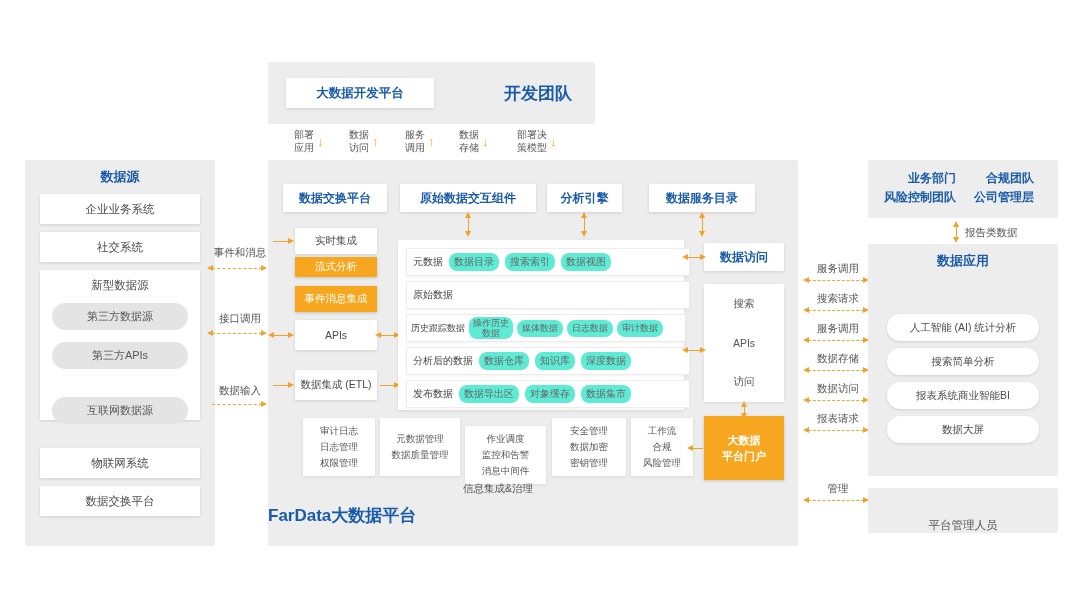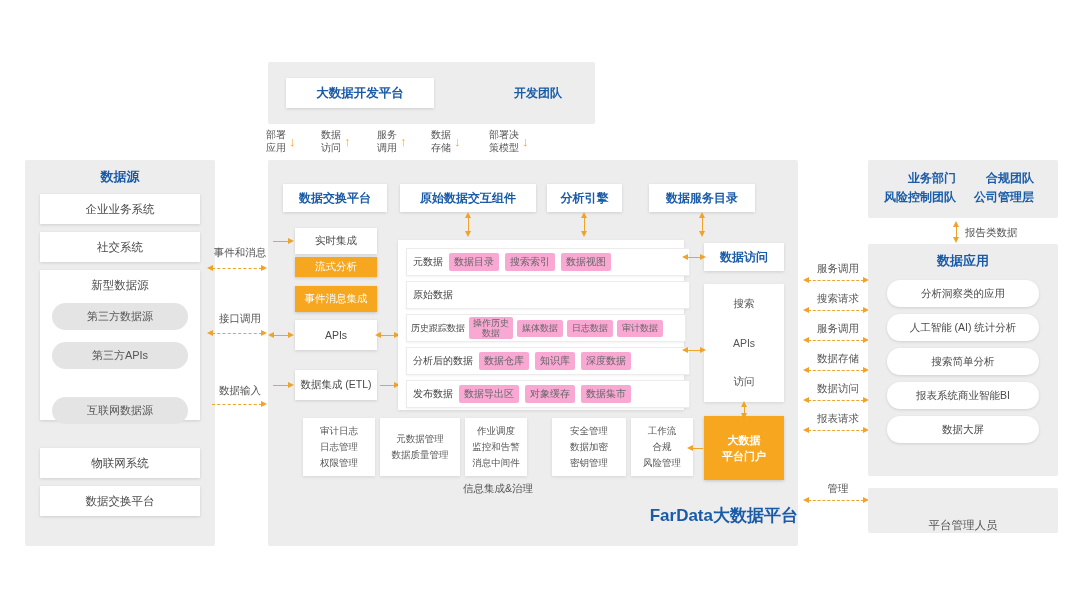--- a/index.html
+++ b/index.html
@@ -13,32 +13,32 @@
   .bl{color:#1a5ba8;font-weight:bold;}
   .hsz{font-size:12px;font-family:Liberation Mono, monospace;}
   .exsz{font-size:10.5px;}
   .ptitle{position:absolute;left:0;top:8px;width:100%;text-align:center;font-size:13px;}
   .pill{position:absolute;background:#e4e4e4;border-radius:14px;display:flex;align-items:center;
         justify-content:center;font-size:11px;color:#555;}
   .mpanel{position:absolute;background:#fff;box-shadow:0 1px 3px rgba(0,0,0,.1);}
   .drow{position:absolute;background:#fff;border:1px solid #ececec;box-shadow:0 1px 2px rgba(0,0,0,.05);
         display:flex;align-items:center;padding:0 6px;gap:6px;font-size:10px;color:#555;}
   .drow .rlabel{color:#444;white-space:nowrap;}
-  .chip{background:#f9a8d4;color:#666;padding:2px 5px;white-space:nowrap;border-radius:2px;}
+  .chip{background:#5eead4;color:#666;padding:2px 5px;white-space:nowrap;border-radius:8px;}
   .drow.tight{gap:4px;font-size:9px;padding:0 4px;}
   .chip.wrap{white-space:normal;width:40px;text-align:center;line-height:1.15;padding:1px 2px;}
   .gov{position:absolute;background:#fff;box-shadow:0 1px 3px rgba(0,0,0,.1);display:flex;
        flex-direction:column;align-items:center;justify-content:center;font-size:9.5px;
        line-height:1.7;color:#555;text-align:center;}
   .acc{font-size:10.5px;color:#555;}
   .appbox{position:absolute;left:19px;width:152px;height:27px;background:#fff;border-radius:13px;
           box-shadow:0 1px 3px rgba(0,0,0,.12);display:flex;align-items:center;justify-content:center;
           font-size:10.5px;color:#4a4a4a;}
   .tflow{position:absolute;display:flex;align-items:center;gap:3px;}
-  .tflow .tl{font-size:10px;color:#555;line-height:1.25;text-align:right;}
+  .tflow .tl{font-size:10px;color:#555;line-height:1.25;text-align:right;margin-left:28px;}
   .fa{color:#f6a71f;font-size:13px;font-weight:bold;}
   .clabel{position:absolute;font-size:10.5px;color:#555;text-align:center;white-space:nowrap;}
   .csz{font-size:12px;line-height:19px;text-align:right;}
   .harrow{position:absolute;height:0;border-top:1px dashed #f0a32a;}
   .harrow.solid{border-top-style:solid;}
   .harrow::before{content:"";position:absolute;left:-5px;top:-4px;border-top:3.5px solid transparent;
                   border-bottom:3.5px solid transparent;border-right:6px solid #f0a32a;}
   .harrow::after{content:"";position:absolute;right:-5px;top:-4px;border-top:3.5px solid transparent;
                  border-bottom:3.5px solid transparent;border-left:6px solid #f0a32a;}
   .harrow.h-r::before{display:none;}
@@ -50,21 +50,21 @@
   .varrow::after{content:"";position:absolute;bottom:-5px;left:-4px;border-left:3.5px solid transparent;
                  border-right:3.5px solid transparent;border-top:6px solid #f0a32a;}
 </style>
 </head>
 <body>
 
 <div class="stage">
 
   <div class="panel" style="left:268px;top:62px;width:327px;height:62px">
     <div class="wb bl" style="left:18px;top:16px;width:148px;height:30px;font-size:12.5px">大数据开发平台</div>
-    <div class="bl" style="position:absolute;left:200px;top:16px;width:140px;height:30px;display:flex;align-items:center;justify-content:center;font-size:12px">开发团队</div>
+    <div class="bl" style="position:absolute;left:200px;top:16px;width:140px;height:30px;display:flex;align-items:center;justify-content:center;font-size:17px">开发团队</div>
   </div>
 
   <div class="tflow" style="left:266px;top:129px">
     <div class="tl">
       <div>部署</div>
       <div>应用</div>
     </div>
       <span class="fa">↓</span>
   </div>
   <div class="tflow" style="left:321px;top:129px">
@@ -182,21 +182,21 @@
 
     <div class="gov" style="left:35px;top:258px;width:72px;height:58px">
       <div>审计日志</div>
       <div>日志管理</div>
       <div>权限管理</div>
     </div>
     <div class="gov" style="left:112px;top:258px;width:80px;height:58px">
       <div>元数据管理</div>
       <div>数据质量管理</div>
     </div>
-    <div class="gov" style="left:197px;top:258px;width:62px;height:58px">
+    <div class="gov" style="left:197px;top:266px;width:81px;height:58px">
       <div>作业调度</div>
       <div>监控和告警</div>
       <div>消息中间件</div>
     </div>
     <div class="gov" style="left:284px;top:258px;width:74px;height:58px">
       <div>安全管理</div>
       <div>数据加密</div>
       <div>密钥管理</div>
     </div>
     <div class="gov" style="left:363px;top:258px;width:62px;height:58px">
@@ -206,21 +206,21 @@
     </div>
     <div style="position:absolute;left:35px;top:322px;width:390px;text-align:center;font-size:10.5px;color:#555">信息集成&amp;治理</div>
 
     <div class="wb ob" style="left:436px;top:256px;width:80px;height:64px;flex-direction:column;font-weight:bold;font-size:11px;line-height:1.5">
       <div>大数据</div>
       <div>平台门户</div>
     </div>
     <div class="harrow solid h-l" style="left:424px;top:288px;width:11px"></div>
     <div class="varrow solid" style="left:476px;top:246px;height:8px"></div>
 
-    <div class="bl" style="position:absolute;left:0;top:344px;width:530px;text-align:right;font-size:17px">FarData大数据平台</div>
+    <div class="bl" style="position:absolute;left:0;top:344px;width:530px;text-align:left;font-size:17px">FarData大数据平台</div>
   </div>
 
   <div class="clabel" style="left:808px;top:262px;width:60px">服务调用</div>
   <div class="harrow" style="left:808px;top:280px;width:56px"></div>
   <div class="clabel" style="left:808px;top:292px;width:60px">搜索请求</div>
   <div class="harrow" style="left:808px;top:310px;width:56px"></div>
   <div class="clabel" style="left:808px;top:322px;width:60px">服务调用</div>
   <div class="harrow" style="left:808px;top:340px;width:56px"></div>
   <div class="clabel" style="left:808px;top:352px;width:60px">数据存储</div>
   <div class="harrow" style="left:808px;top:370px;width:56px"></div>
@@ -240,21 +240,20 @@
       <div>合规团队</div>
       <div>公司管理层</div>
     </div>
   </div>
 
   <div class="varrow solid" style="left:956px;top:226px;height:12px"></div>
   <div class="clabel" style="left:965px;top:226px;width:72px;text-align:left">报告类数据</div>
 
   <div class="panel" style="left:868px;top:244px;width:190px;height:232px">
     <div class="ptitle bl">数据应用</div>
-    <div class="appbox" style="top:36px">分析洞察类的应用</div>
     <div class="appbox" style="top:70px">人工智能 (AI) 统计分析</div>
     <div class="appbox" style="top:104px">搜索简单分析</div>
     <div class="appbox" style="top:138px">报表系统商业智能BI</div>
     <div class="appbox" style="top:172px">数据大屏</div>
   </div>
 
   <div class="panel" style="left:868px;top:488px;width:190px;height:45px;display:flex;align-items:flex-end;justify-content:center">
     <div style="font-size:11.5px;color:#555">平台管理人员</div>
   </div>
 

